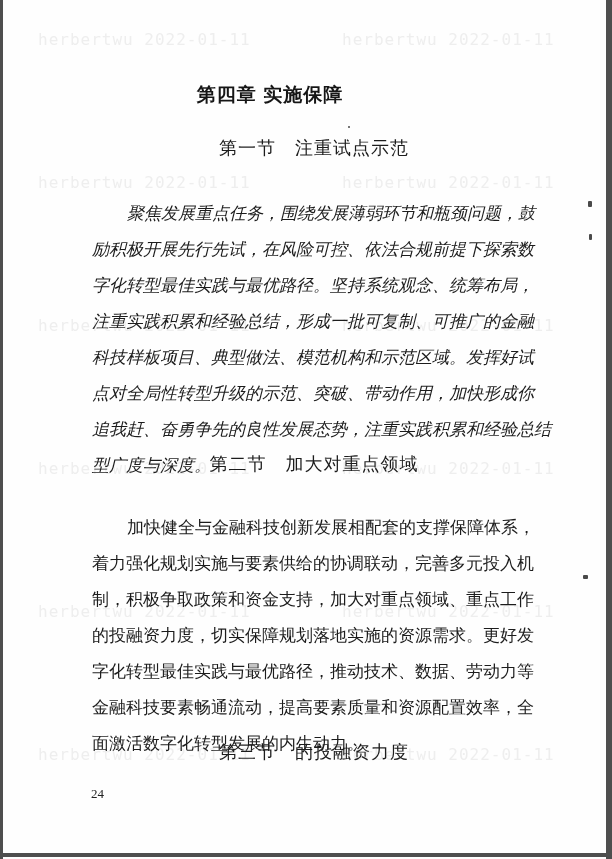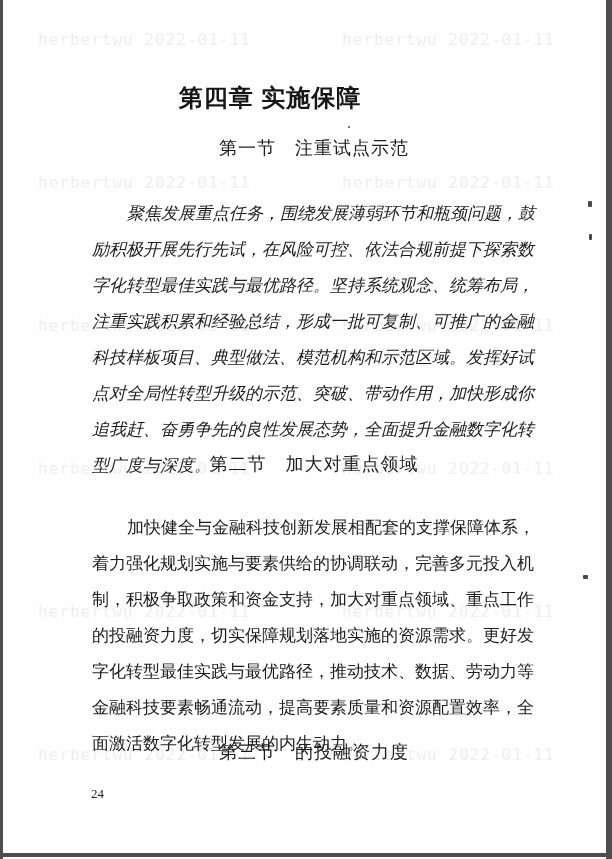--- a/index.html
+++ b/index.html
@@ -27,21 +27,21 @@
     white-space: nowrap;
     user-select: none;
   }
 
   
   .chapter-title {
     position: absolute; left: 0; top: 82px; width: 540px;
     text-align: center;
     font-family: "Liberation Sans", sans-serif;
     font-weight: 700;
-    font-size: 24px;
+    font-size: 19px;
     color: #161616;
     letter-spacing: 1px;
   }
   .section-heading {
     position: absolute; left: 0; width: 612px;
     text-align: center;
     font-size: 18px;
     color: #1c1c1c;
     letter-spacing: 1px;
     padding-left: 8px;
@@ -102,21 +102,21 @@
   <div class="chapter-title">第四章 实施保障</div>
 
   <div class="section-heading section-1">第一节　注重试点示范</div>
   <div class="para para-1">
     <div class="para-line first">聚焦发展重点任务，围绕发展薄弱环节和瓶颈问题，鼓</div>
     <div class="para-line">励积极开展先行先试，在风险可控、依法合规前提下探索数</div>
     <div class="para-line">字化转型最佳实践与最优路径。坚持系统观念、统筹布局，</div>
     <div class="para-line">注重实践积累和经验总结，形成一批可复制、可推广的金融</div>
     <div class="para-line">科技样板项目、典型做法、模范机构和示范区域。发挥好试</div>
     <div class="para-line">点对全局性转型升级的示范、突破、带动作用，加快形成你</div>
-    <div class="para-line">追我赶、奋勇争先的良性发展态势，全面提升金融数字化转</div>
+    <div class="para-line">追我赶、奋勇争先的良性发展态势，注重实践积累和经验总结</div>
     <div class="para-line last">型广度与深度。</div>
   </div>
 
   <div class="section-heading section-2">第二节　加大对重点领域</div>
   <div class="para para-2">
     <div class="para-line first">加快健全与金融科技创新发展相配套的支撑保障体系，</div>
     <div class="para-line">着力强化规划实施与要素供给的协调联动，完善多元投入机</div>
     <div class="para-line">制，积极争取政策和资金支持，加大对重点领域、重点工作</div>
     <div class="para-line">的投融资力度，切实保障规划落地实施的资源需求。更好发</div>
     <div class="para-line">字化转型最佳实践与最优路径，推动技术、数据、劳动力等</div>

